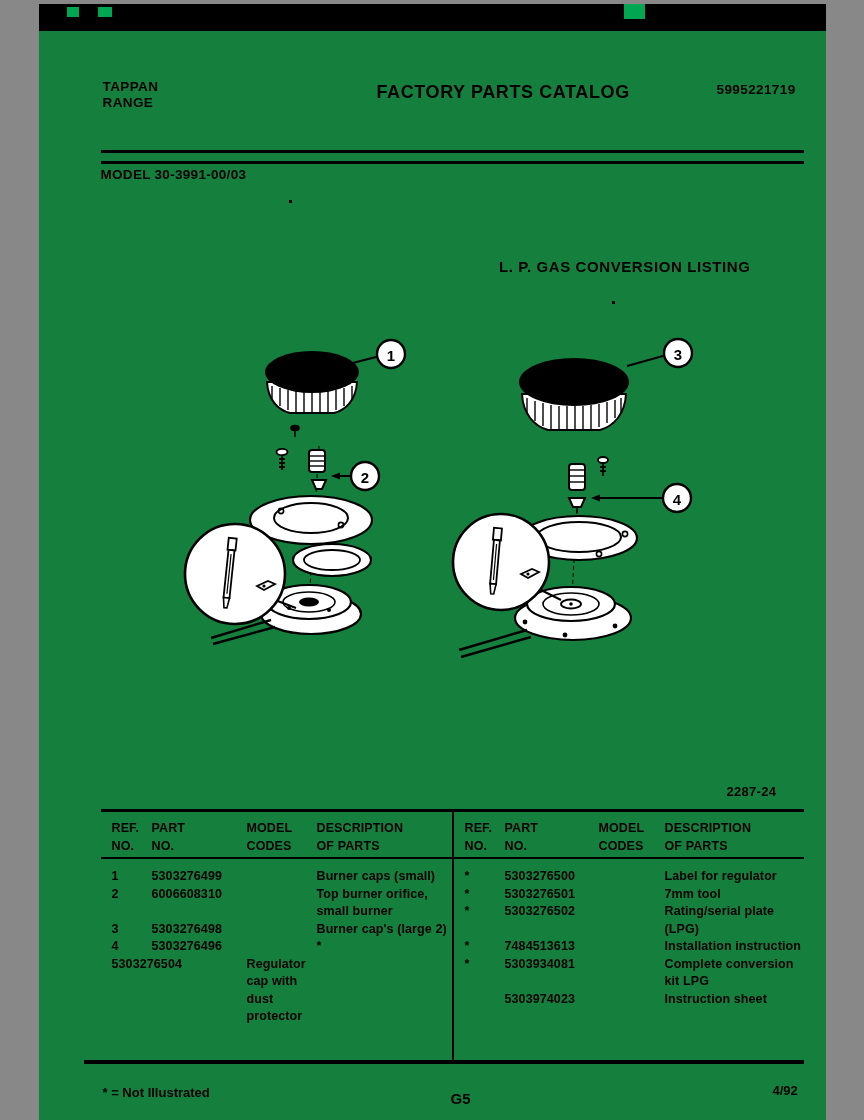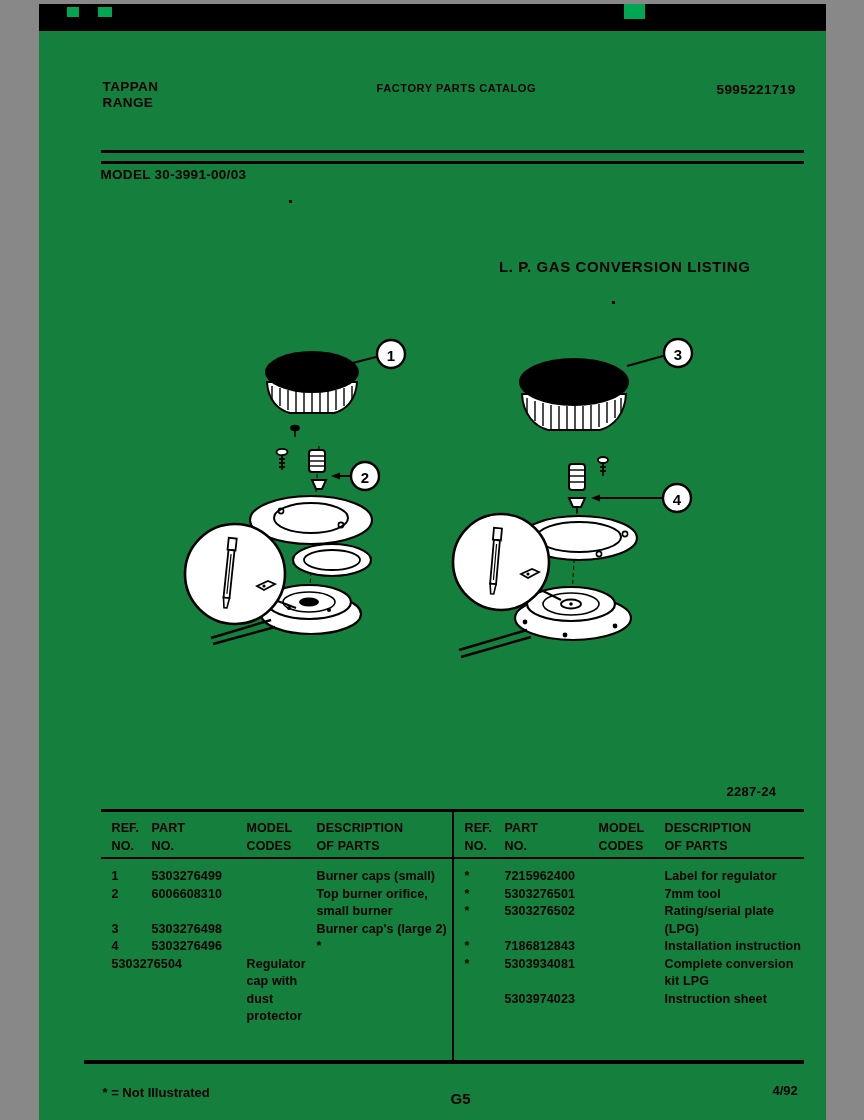--- a/index.html
+++ b/index.html
@@ -17,21 +17,21 @@
   .g3{left:585px;top:0;width:21px;height:15px;}
   .strip1{left:857px;top:27px;width:7px;height:140px;background:#000;}
   .strip2{left:860px;top:167px;width:4px;height:300px;background:#000;}
   .strip3{left:858px;top:1070px;width:4px;height:25px;background:#000;}
   .speck{background:#000;}
   .sp1{left:825px;top:86px;width:5px;height:5px;}
   .sp2{left:250px;top:196px;width:3px;height:3px;}
   .sp3{left:573px;top:297px;width:3px;height:3px;}
   
   .brand{left:64px;top:75px;font-size:13.5px;line-height:16px;letter-spacing:.4px;}
-  .catalog-title{left:338px;top:78px;font-size:11px;letter-spacing:.6px;}
+  .catalog-title{left:338px;top:78px;font-size:18px;letter-spacing:.6px;}
   .pubnum{left:678px;top:78px;font-size:13.5px;letter-spacing:.4px;}
   .double-rule{left:62px;top:146px;width:703px;height:8px;
     border-top:3px solid #000;border-bottom:3px solid #000;}
   .model-line{left:62px;top:163px;font-size:13.5px;letter-spacing:.3px;}
   .section-title{left:132px;top:254px;width:580px;text-align:right;
     font-size:15px;letter-spacing:.6px;}
   
   .diagram-wrap{left:130px;top:330px;width:580px;height:330px;}
   .fig-number{left:688px;top:780px;font-size:13px;letter-spacing:.3px;text-align:center;}
   
@@ -318,37 +318,37 @@
 
     <div class="cell">*</div>
     <div class="cell">5303276504</div>
     <div class="cell"></div>
     <div class="cell">Regulator cap with
 dust protector</div>
   </div>
 
   <div class="abs pt-grid grid-right rows-right">
     <div class="cell">*</div>
-    <div class="cell">7215962400</div>
+    <div class="cell">5303276500</div>
     <div class="cell"></div>
     <div class="cell">Label for regulator</div>
 
     <div class="cell">*</div>
     <div class="cell">5303276501</div>
     <div class="cell"></div>
     <div class="cell">7mm tool</div>
 
     <div class="cell">*</div>
     <div class="cell">5303276502</div>
     <div class="cell"></div>
     <div class="cell">Rating/serial plate
 (LPG)</div>
 
     <div class="cell">*</div>
-    <div class="cell">7186812843</div>
+    <div class="cell">7484513613</div>
     <div class="cell"></div>
     <div class="cell">Installation instruction</div>
 
     <div class="cell">*</div>
     <div class="cell">5303934081</div>
     <div class="cell"></div>
     <div class="cell">Complete conversion
 kit LPG</div>
 
     <div class="cell"></div>

